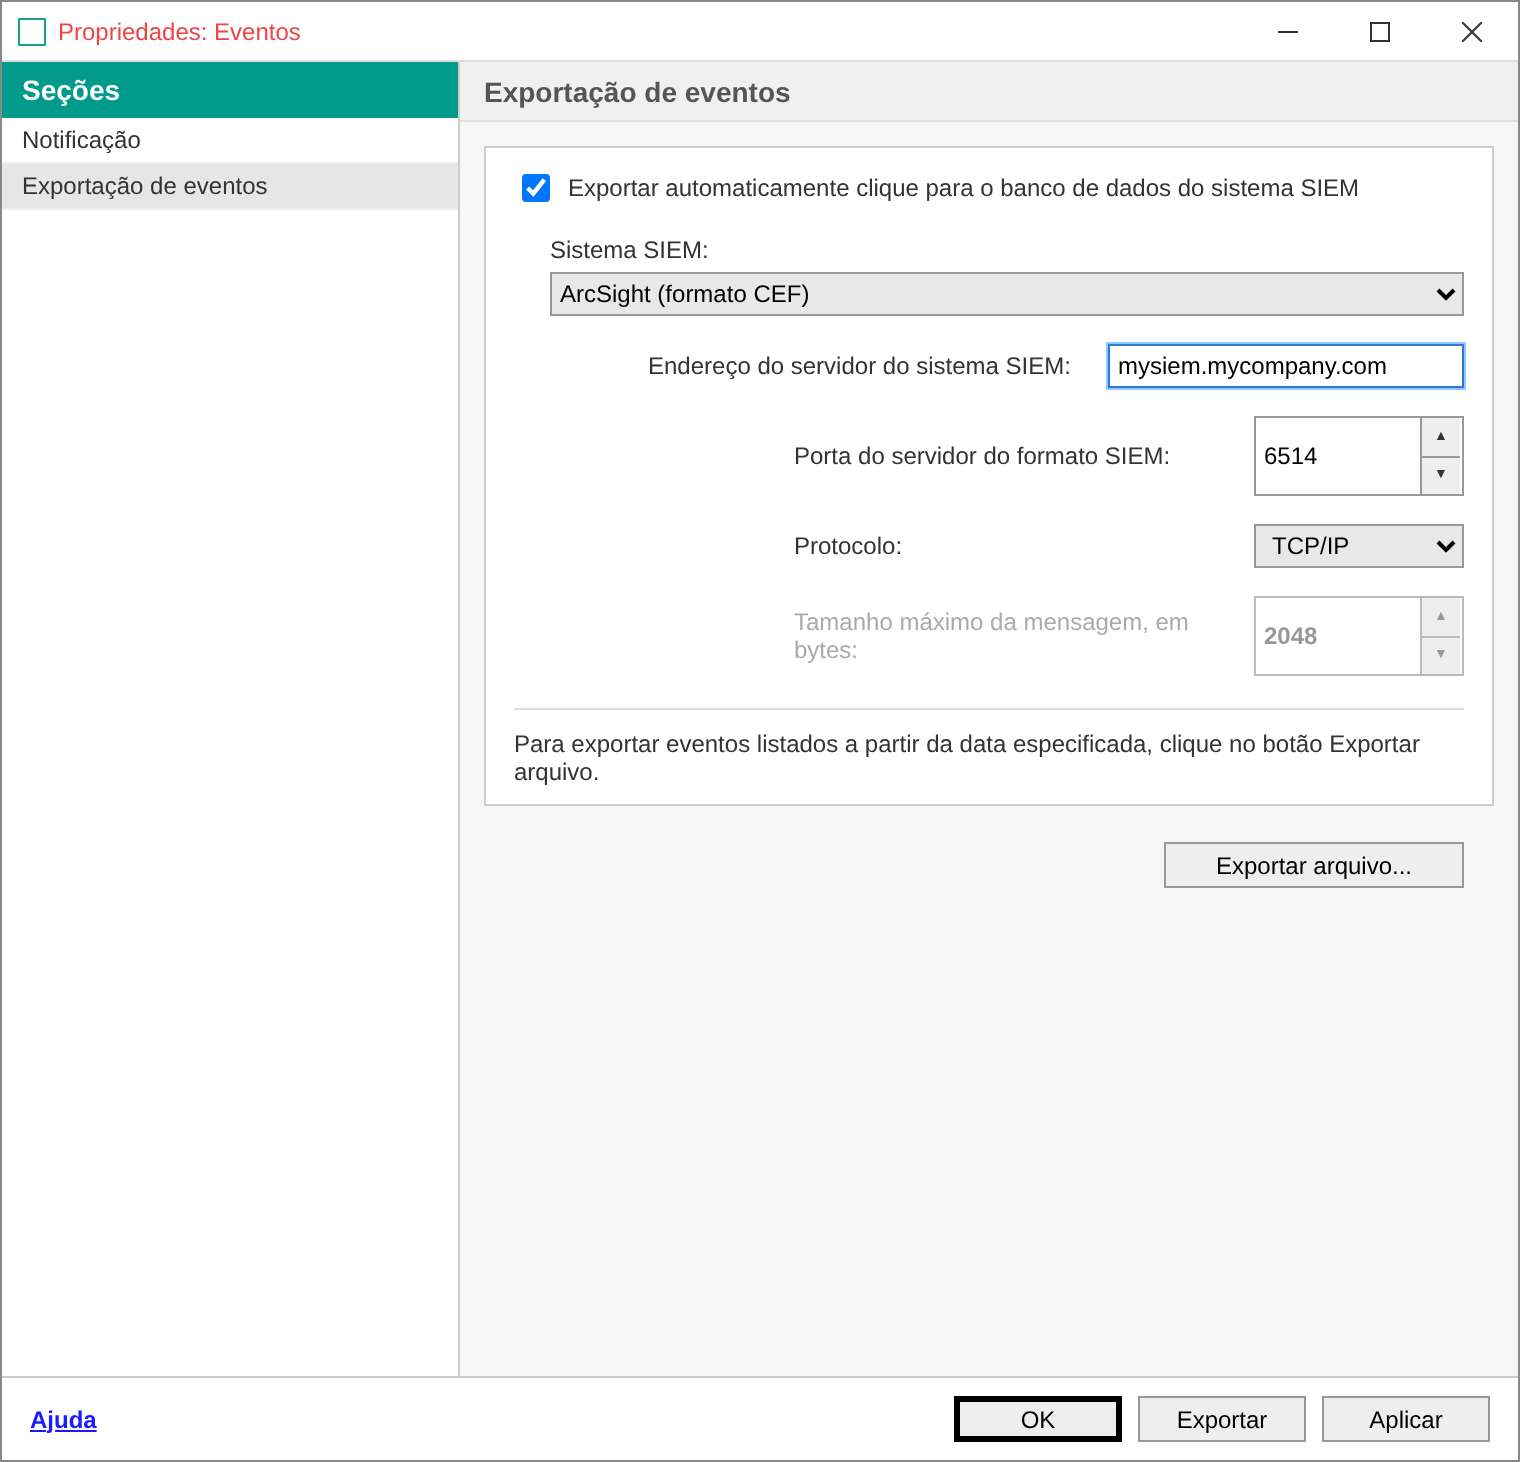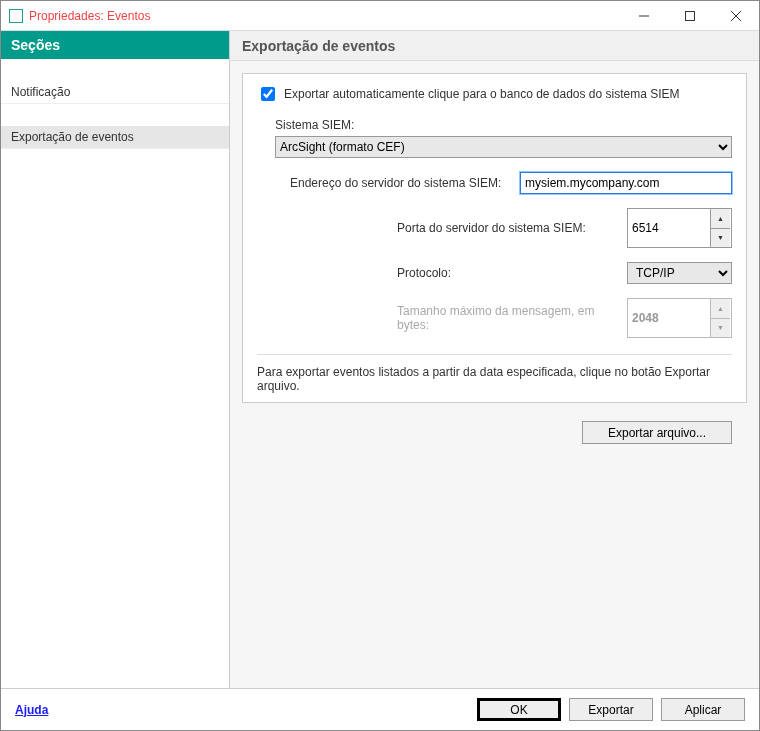--- a/index.html
+++ b/index.html
@@ -45,21 +45,20 @@
     flex: 1;
     display: flex;
     min-height: 0;
   }
   .sidebar {
     width: 229px;
     border-right: 1px solid #ccc;
     background: #fff;
     display: flex;
     flex-direction: column;
-    gap: 22px;
   }
   .sidebar-header {
     background: #009b8b;
     color: #fff;
     font-weight: bold;
     font-size: 14px;
     padding: 6px 10px;
   }
   .sidebar-item {
     padding: 4px 10px;
@@ -116,21 +115,21 @@
   }
   .siemselect {
     width: 100%;
     height: 22px;
     border: 1px solid #999;
     background: #e8e8e8;
     font-size: 12px;
     padding-left: 0;
   }
   .txtinput {
-    width: 212px;
+    width: 178px;
     height: 22px;
     border: 1px solid #2a7bd6;
     outline: 1px solid #96c6ff;
     font-size: 12px;
     padding: 0 4px;
     background: #fff;
   }
   .spinwrap {
     display: inline-flex;
     border: 1px solid #999;
@@ -255,21 +254,21 @@
                 <option>ArcSight (formato CEF)</option>
               </select>
             </div>
 
             <div class="field-row">
               <div class="lbl label">Endereço do servidor do sistema SIEM:</div>
               <input class="txtinput" type="text" value="mysiem.mycompany.com" style="">
             </div>
 
             <div class="field-row">
-              <div class="lbl label">Porta do servidor do sistema SIEM:</div>
+              <div class="lbl label">Porta do servidor do formato SIEM:</div>
               <div class="spinwrap">
                 <input type="text" value="6514" style="">
                 <div class="spinbtns">
                   <div class="spinbtn">▲</div>
                   <div class="spinbtn">▼</div>
                 </div>
               </div>
             </div>
 
             <div class="field-row">

